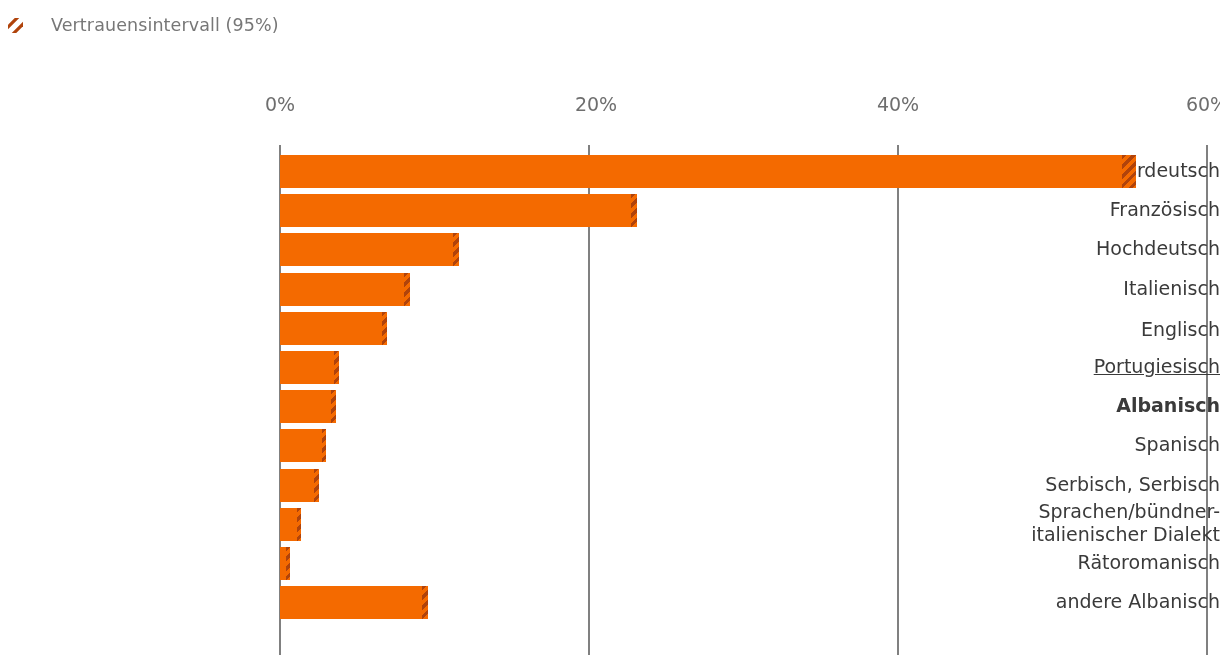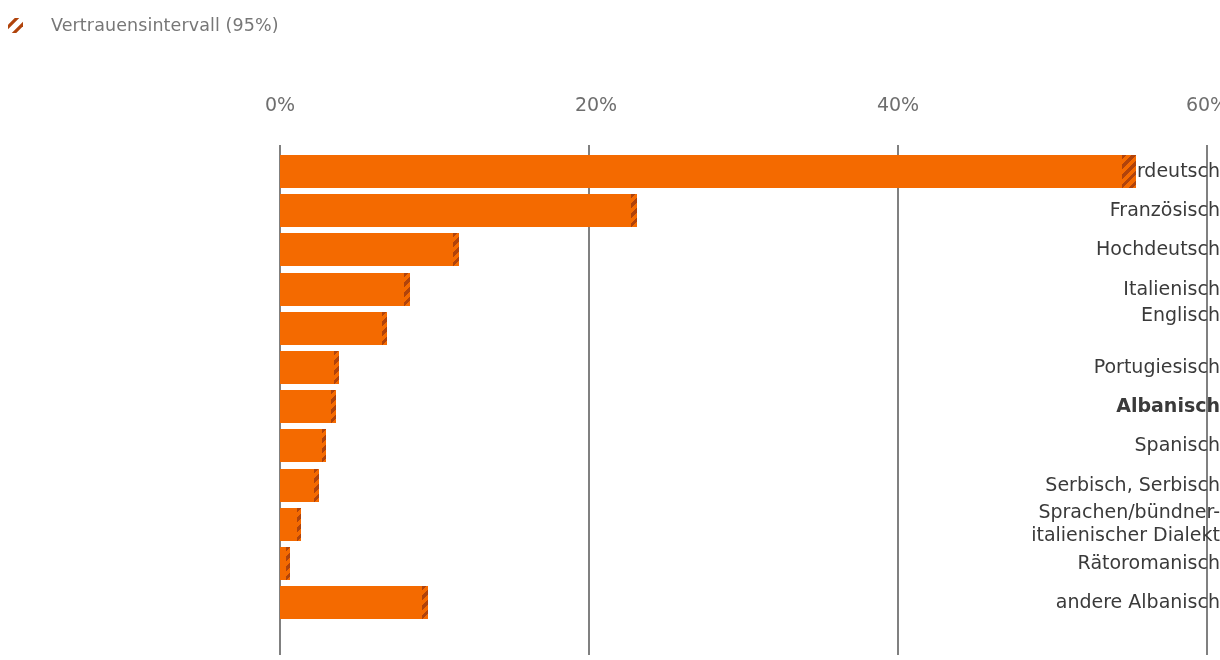--- a/index.html
+++ b/index.html
@@ -121,22 +121,22 @@
       <div class="gridline" style="left: 279px;"></div>
       <div class="gridline" style="left: 588px;"></div>
       <div class="gridline" style="left: 897px;"></div>
       <div class="gridline" style="left: 1206px;"></div>
     </div>
   <div id="ylabels">
       <div class="cat-label" style="top: 159px;">Schweizerdeutsch</div>
       <div class="cat-label" style="top: 198.2px;">Französisch</div>
       <div class="cat-label" style="top: 237.4px;">Hochdeutsch</div>
       <div class="cat-label" style="top: 276.6px;">Italienisch</div>
-      <div class="cat-label" style="top: 303px;">Englisch</div>
-      <div class="cat-label" style="top: 355px;">Portugiesisch</div>
+      <div class="cat-label" style="top: 318px;">Englisch</div>
+      <div class="cat-label" style="top: 355px; text-decoration: underline;">Portugiesisch</div>
       <div class="cat-label" style="top: 394.2px; font-weight: bold;">Albanisch</div>
       <div class="cat-label" style="top: 433.4px;">Spanisch</div>
       <div class="cat-label" style="top: 472.6px;">Serbisch, Serbisch</div>
       <div class="cat-label" style="top: 500.3px;">Sprachen/bündner-
 italienischer Dialekt</div>
       <div class="cat-label" style="top: 551px;">Rätoromanisch</div>
       <div class="cat-label" style="top: 590.2px;">andere Albanisch</div>
     </div>
   <div id="bars">
       <div class="bar" style="left: 280px; top: 155px; width: 842.025px;"></div>

